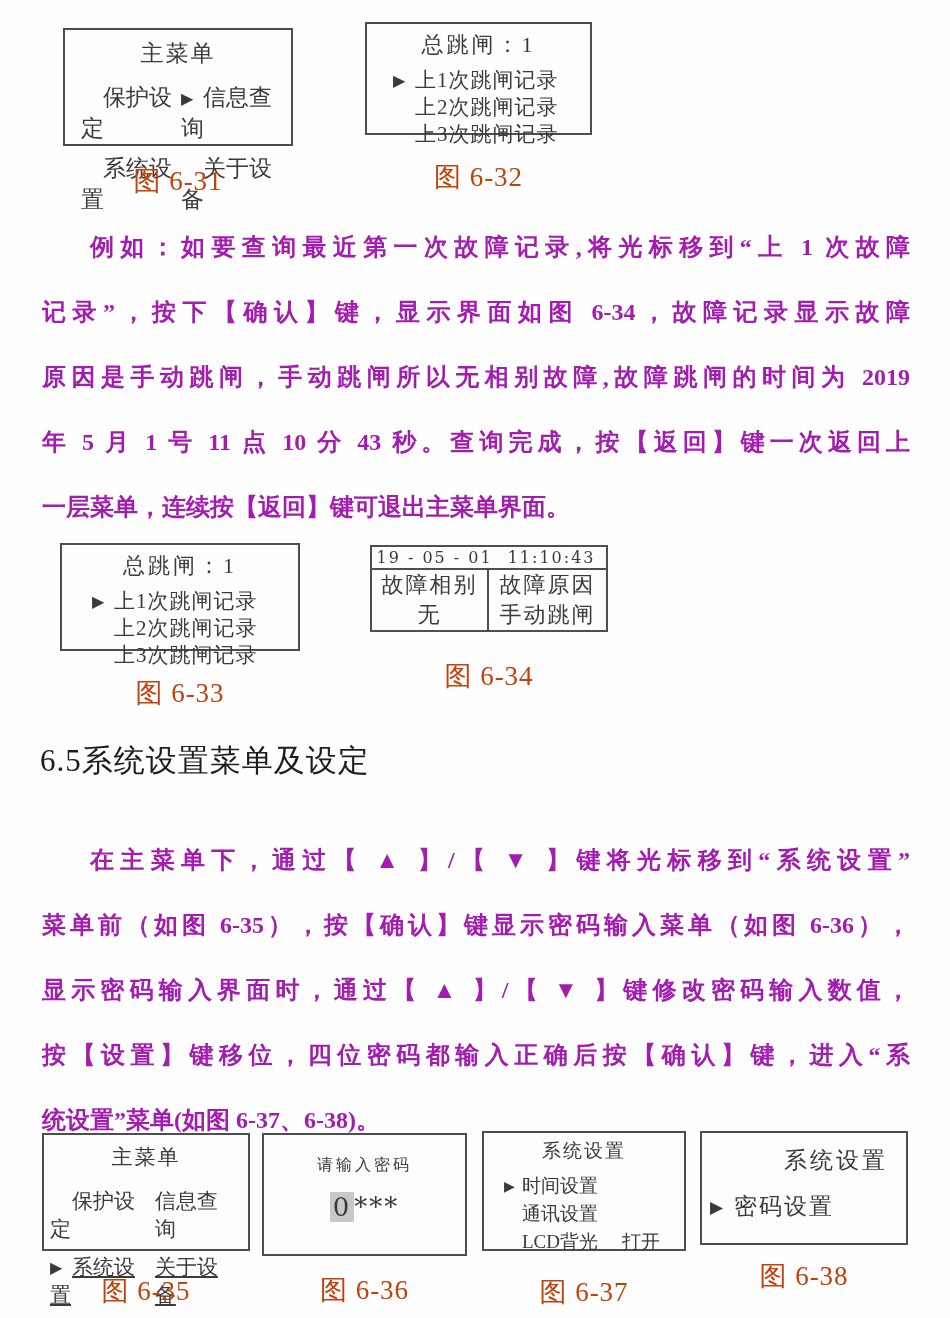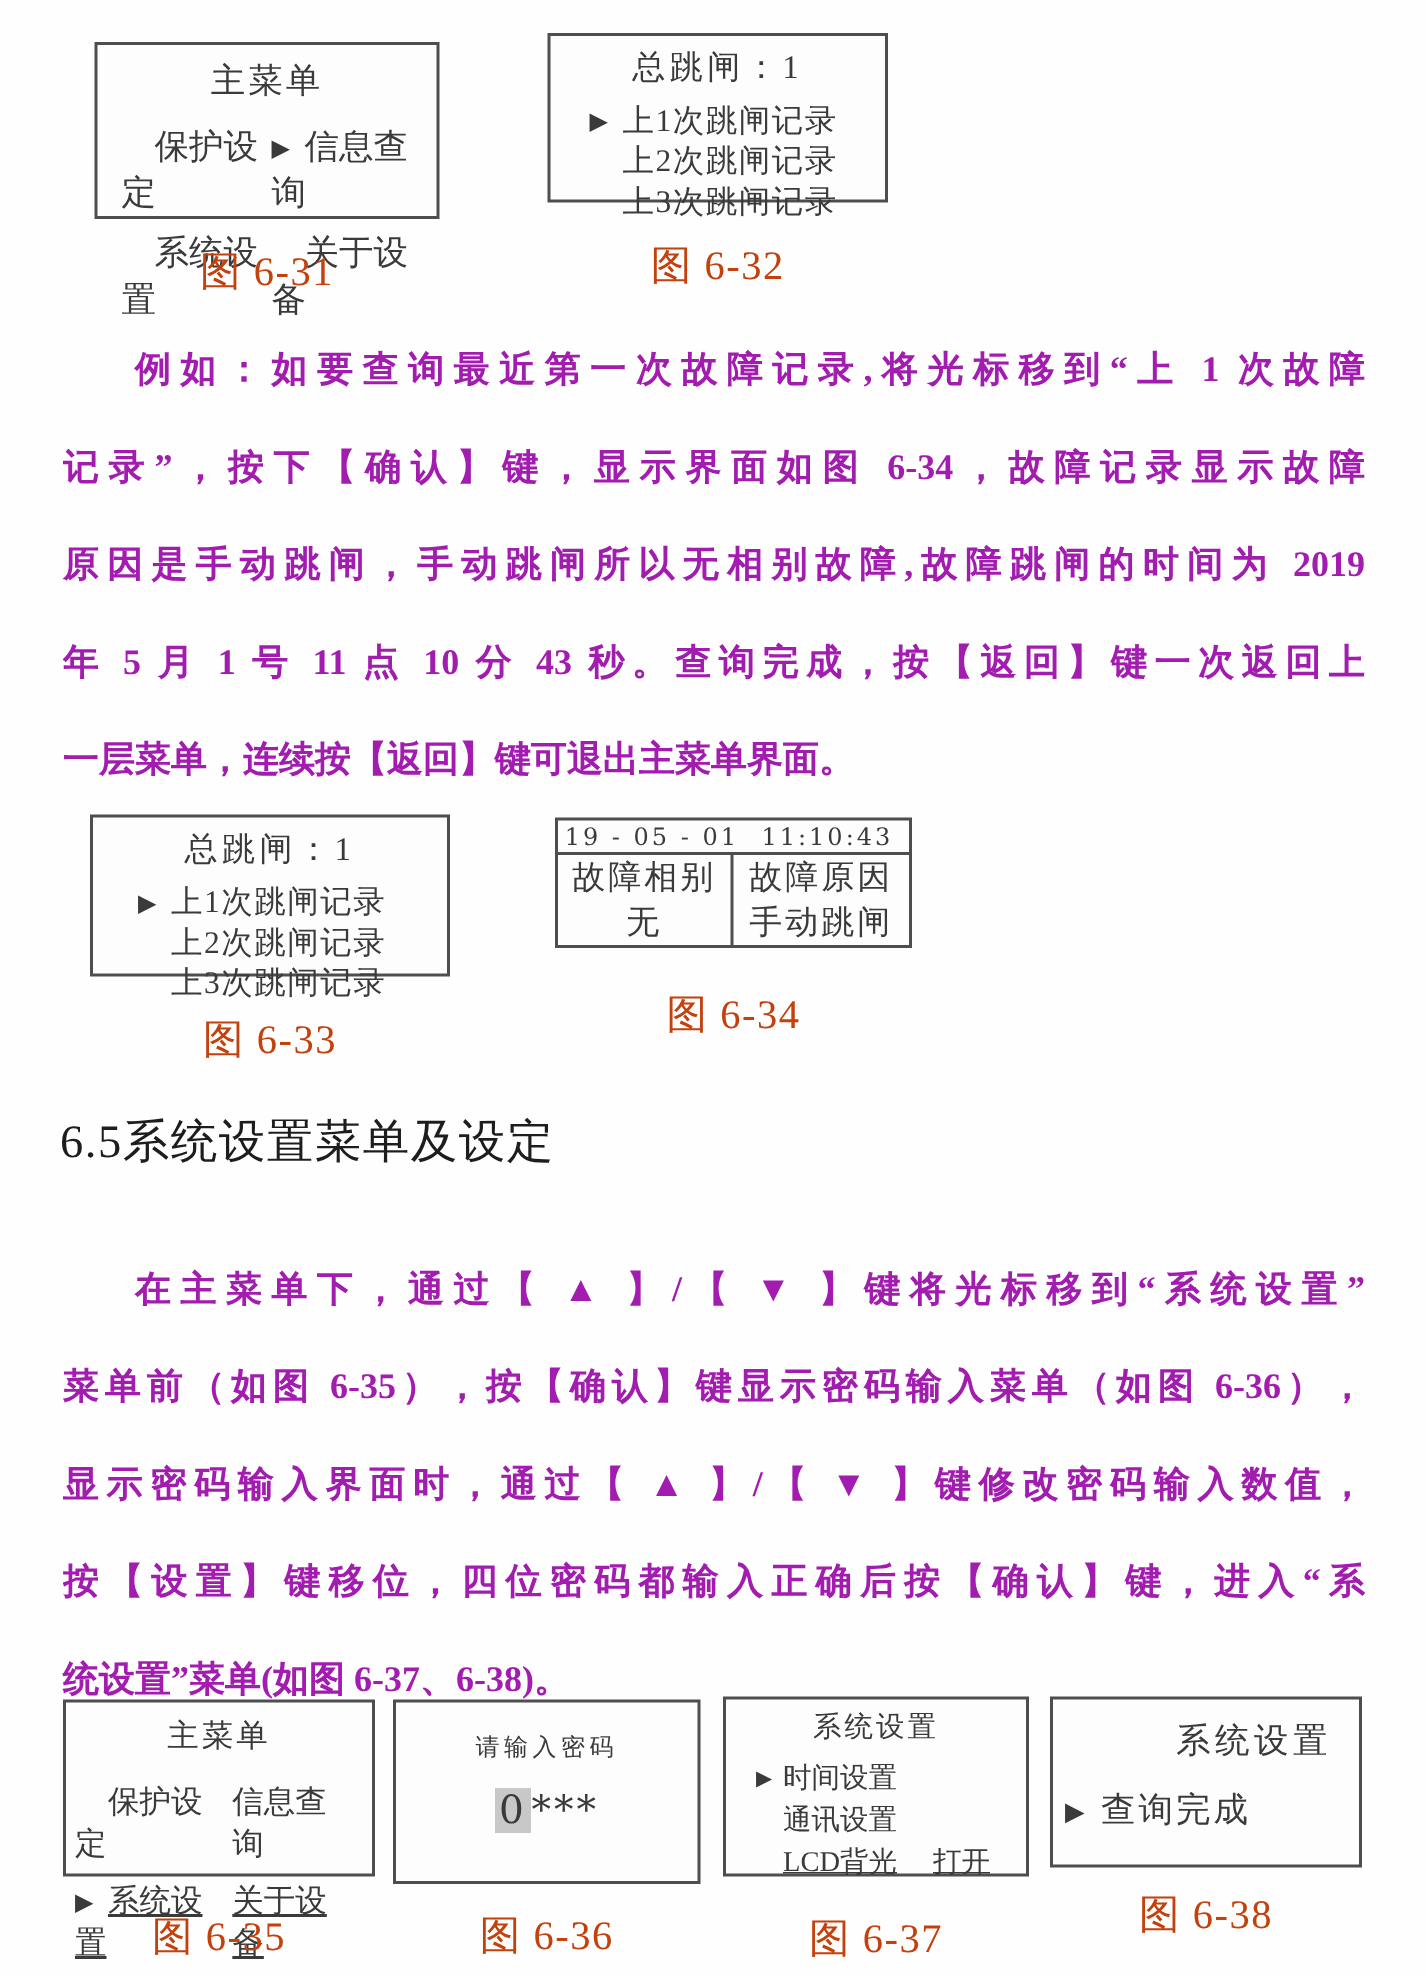--- a/index.html
+++ b/index.html
@@ -48,21 +48,21 @@
   .pprompt{margin-top:20px;font-size:16px;letter-spacing:3px;}
   .pline{margin-top:16px;font-size:26px;letter-spacing:2px;font-family:"DejaVu Serif",serif;}
   .pcur{background:#c8c8c8;padding:0 3px;}
 
   
   .sys{padding-top:5px;}
   .sys .mtitle{font-size:19px;}
   .ylist{margin-top:8px;padding:0 0 0 20px;}
   .yitem{font-size:19px;line-height:27px;}
   .yitem .cur{width:18px;font-size:14px;}
-  .yrow{display:flex;justify-content:space-between;padding-right:24px;text-decoration:underline;}
+  .yrow{display:flex;justify-content:space-between;padding-right:24px;}
 
   
   .s38t{font-size:23px;text-align:right;padding:12px 18px 0 0;letter-spacing:3px;}
   .s38i{margin-top:15px;padding-left:8px;font-size:23px;letter-spacing:2px;}
   .s38i .cur{width:24px;font-size:17px;}
 
   
   .para{position:absolute;font-size:24px;color:#a21caf;font-weight:bold;}
   .pl{height:65px;line-height:65px;white-space:nowrap;}
   .just{text-align:justify;text-align-last:justify;white-space:normal;height:65px;overflow:hidden;}
@@ -185,16 +185,16 @@
         <span class="yval">打开</span>
       </div>
     </div>
   </div>
   <div class="caption" style="margin-top:23px;">图 6-37</div>
 </div>
 
 <div class="fig" style="left:700px;top:1131px;width:208px;">
   <div class="screen" style="height:114px;">
     <div class="s38t">系统设置</div>
-    <div class="s38i"><span class="cur">▶</span><span>查询完成</span></div>
+    <div class="s38i"><span class="cur">▶</span><span>密码设置</span></div>
   </div>
   <div class="caption" style="margin-top:13px;">图 6-38</div>
 </div>
 
 </body></html>

